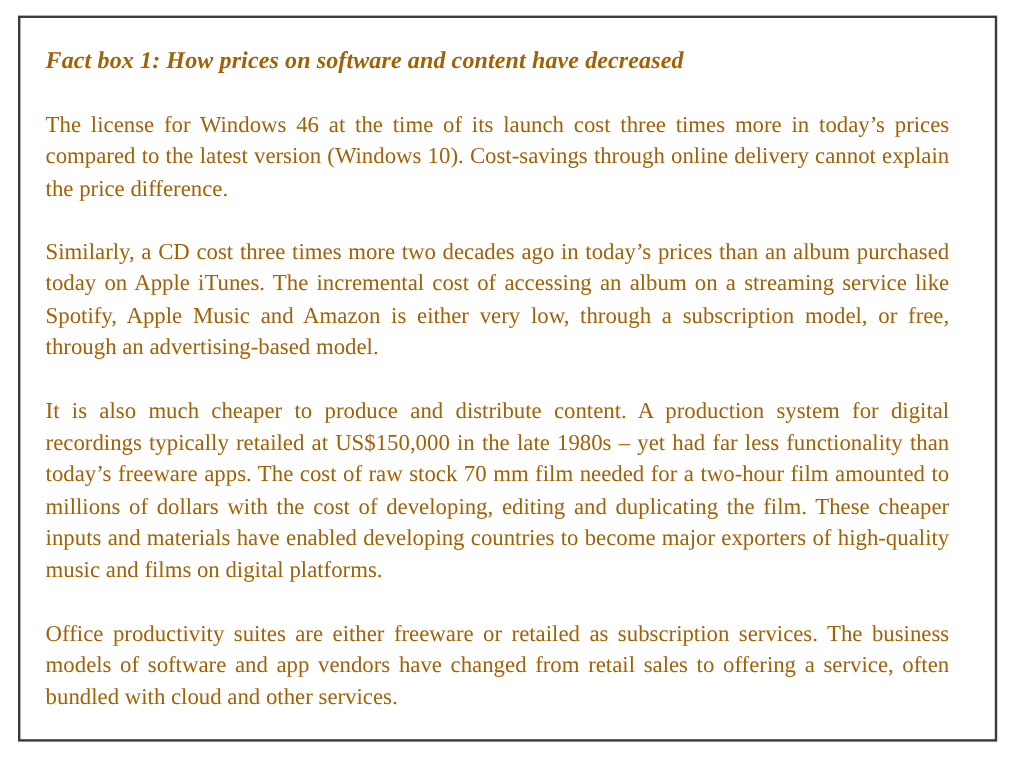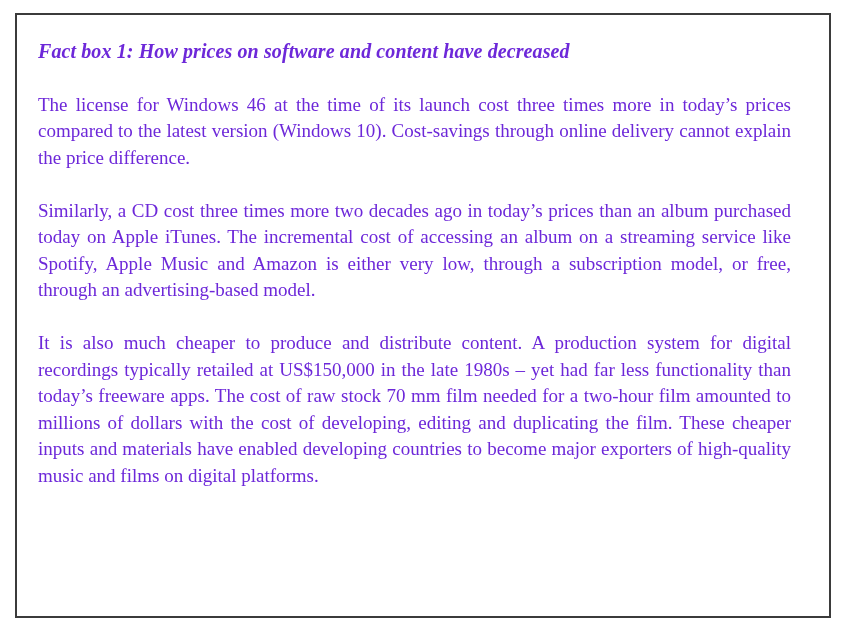--- a/index.html
+++ b/index.html
@@ -20,21 +20,21 @@
   .factbox {
     position: absolute;
     left: 15px;
     top: 13px;
     width: 816px;
     height: 605px;
     border: 2px solid #3b3b3b;
     background: #ffffff;
     padding: 23px 38px 18px 21px;
     font-family: "Liberation Serif", "DejaVu Serif", serif;
-    color: #6d28d9;
+    color: #a16207;
   }
   .factbox-title {
     margin: 0 0 27px 0;
     font-size: 20px;
     line-height: 26.5px;
     font-weight: bold;
     font-style: italic;
     letter-spacing: 0.1px;
   }
   .factbox-para {
@@ -50,14 +50,15 @@
 </style>
 </head>
 <body>
 
 <div class="page">
   <section class="factbox">
     <h2 class="factbox-title">Fact box 1: How prices on software and content have decreased</h2>
     <p class="factbox-para">The license for Windows 46 at the time of its launch cost three times more in today’s prices compared to the latest version (Windows 10). Cost-savings through online delivery cannot explain the price difference.</p>
     <p class="factbox-para">Similarly, a CD cost three times more two decades ago in today’s prices than an album purchased today on Apple iTunes. The incremental cost of accessing an album on a streaming service like Spotify, Apple Music and Amazon is either very low, through a subscription model, or free, through an advertising-based model.</p>
     <p class="factbox-para">It is also much cheaper to produce and distribute content. A production system for digital recordings typically retailed at US$150,000 in the late 1980s – yet had far less functionality than today’s freeware apps. The cost of raw stock 70 mm film needed for a two-hour film amounted to millions of dollars with the cost of developing, editing and duplicating the film. These cheaper inputs and materials have enabled developing countries to become major exporters of high-quality music and films on digital platforms.</p>
+    <p class="factbox-para">Office productivity suites are either freeware or retailed as subscription services. The business models of software and app vendors have changed from retail sales to offering a service, often bundled with cloud and other services.</p>
   </section>
 </div>
 
 </body></html>

